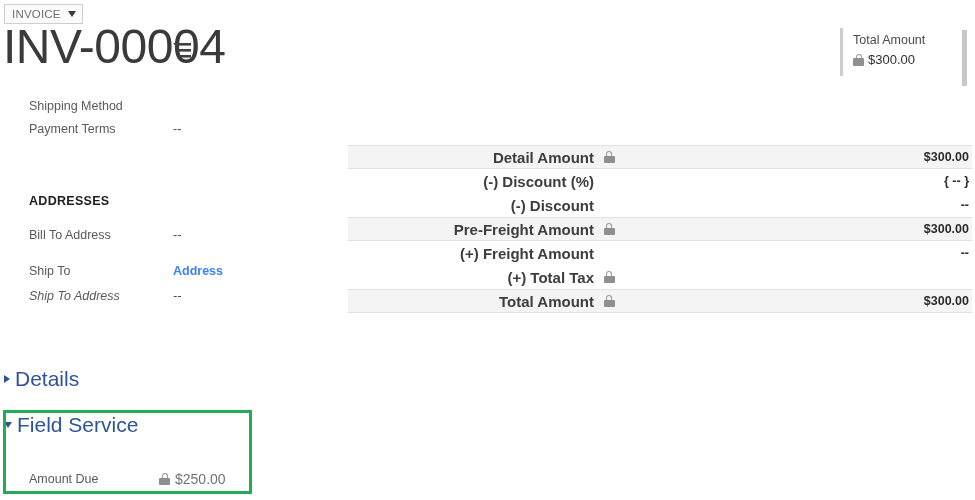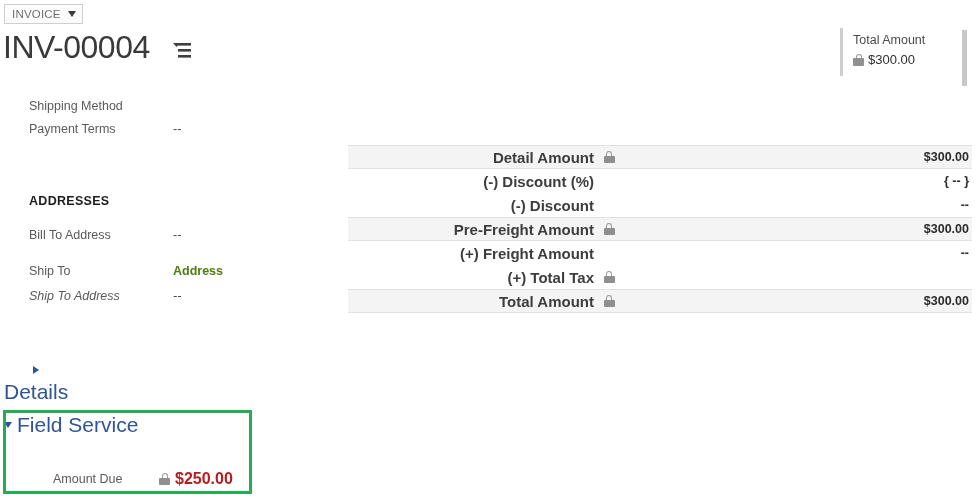--- a/index.html
+++ b/index.html
@@ -40,21 +40,21 @@
     width: 0; height: 0;
     border-left: 4.5px solid transparent;
     border-right: 4.5px solid transparent;
     border-top: 6px solid #3b3b3b;
     display: inline-block;
   }
 
   .doc-title {
     position: absolute;
     left: 3px; top: 24px;
-    font-size: 32px;
+    font-size: 48px;
     font-weight: 300;
     color: #3a3a3a;
     letter-spacing: -0.5px;
     line-height: 46px;
     white-space: nowrap;
   }
 
   .title-menu-icon {
     position: absolute;
     left: 173px; top: 42px;
@@ -159,21 +159,21 @@
   .field-value {
     position: absolute;
     left: 173px; top: 0;
     font-size: 12.5px;
     color: #4a4a4a;
     white-space: nowrap;
     line-height: 17px;
   }
   .field-value.strong {
     font-weight: bold;
-    color: #4d7c0f;
+    color: #3b82f6;
   }
   .section-header {
     position: absolute;
     left: 29px;
     font-size: 12.5px;
     font-weight: bold;
     color: #1d1d1d;
     letter-spacing: .3px;
     white-space: nowrap;
   }
@@ -275,34 +275,33 @@
     width: 250px;
     height: 20px;
   }
   .amount-due-row .adl {
     position: absolute;
     left: 29px; top: 0;
     font-size: 12.5px;
     color: #5a5a5a;
     line-height: 18px;
     white-space: nowrap;
-    margin-left: 24px;
   }
   .amount-due-row .adv-wrap {
     position: absolute;
     left: 159px; top: 0;
     display: flex;
     align-items: center;
     gap: 5px;
     height: 18px;
   }
   .amount-due-row .adv {
-    font-size: 16px;
-    font-weight: bold;
-    color: #b91c1c;
+    font-size: 14px;
+    font-weight: normal;
+    color: #737373;
     white-space: nowrap;
   }
 </style>
 </head>
 <body>
 
 <div id="root">
 
   <div class="entity-chip">
     <span>INVOICE</span>
@@ -425,21 +424,21 @@
         <span class="lock">
             <span class="shackle"></span>
             <span class="body"></span>
           </span>
       </div>
       <div class="val">$300.00</div>
     </div>
 
   </div>
 
-  <div class="section-link" style="left:4px; top:366px;flex-direction:column;">
+  <div class="section-link" style="left:4px; top:366px;">
     <span class="tri"></span>
     <span class="txt">Details</span>
   </div>
 
   <div class="section-link" style="left:4px; top:412px;">
     <span class="tri open"></span>
     <span class="txt">Field Service</span>
   </div>
 
   <div class="amount-due-row">

